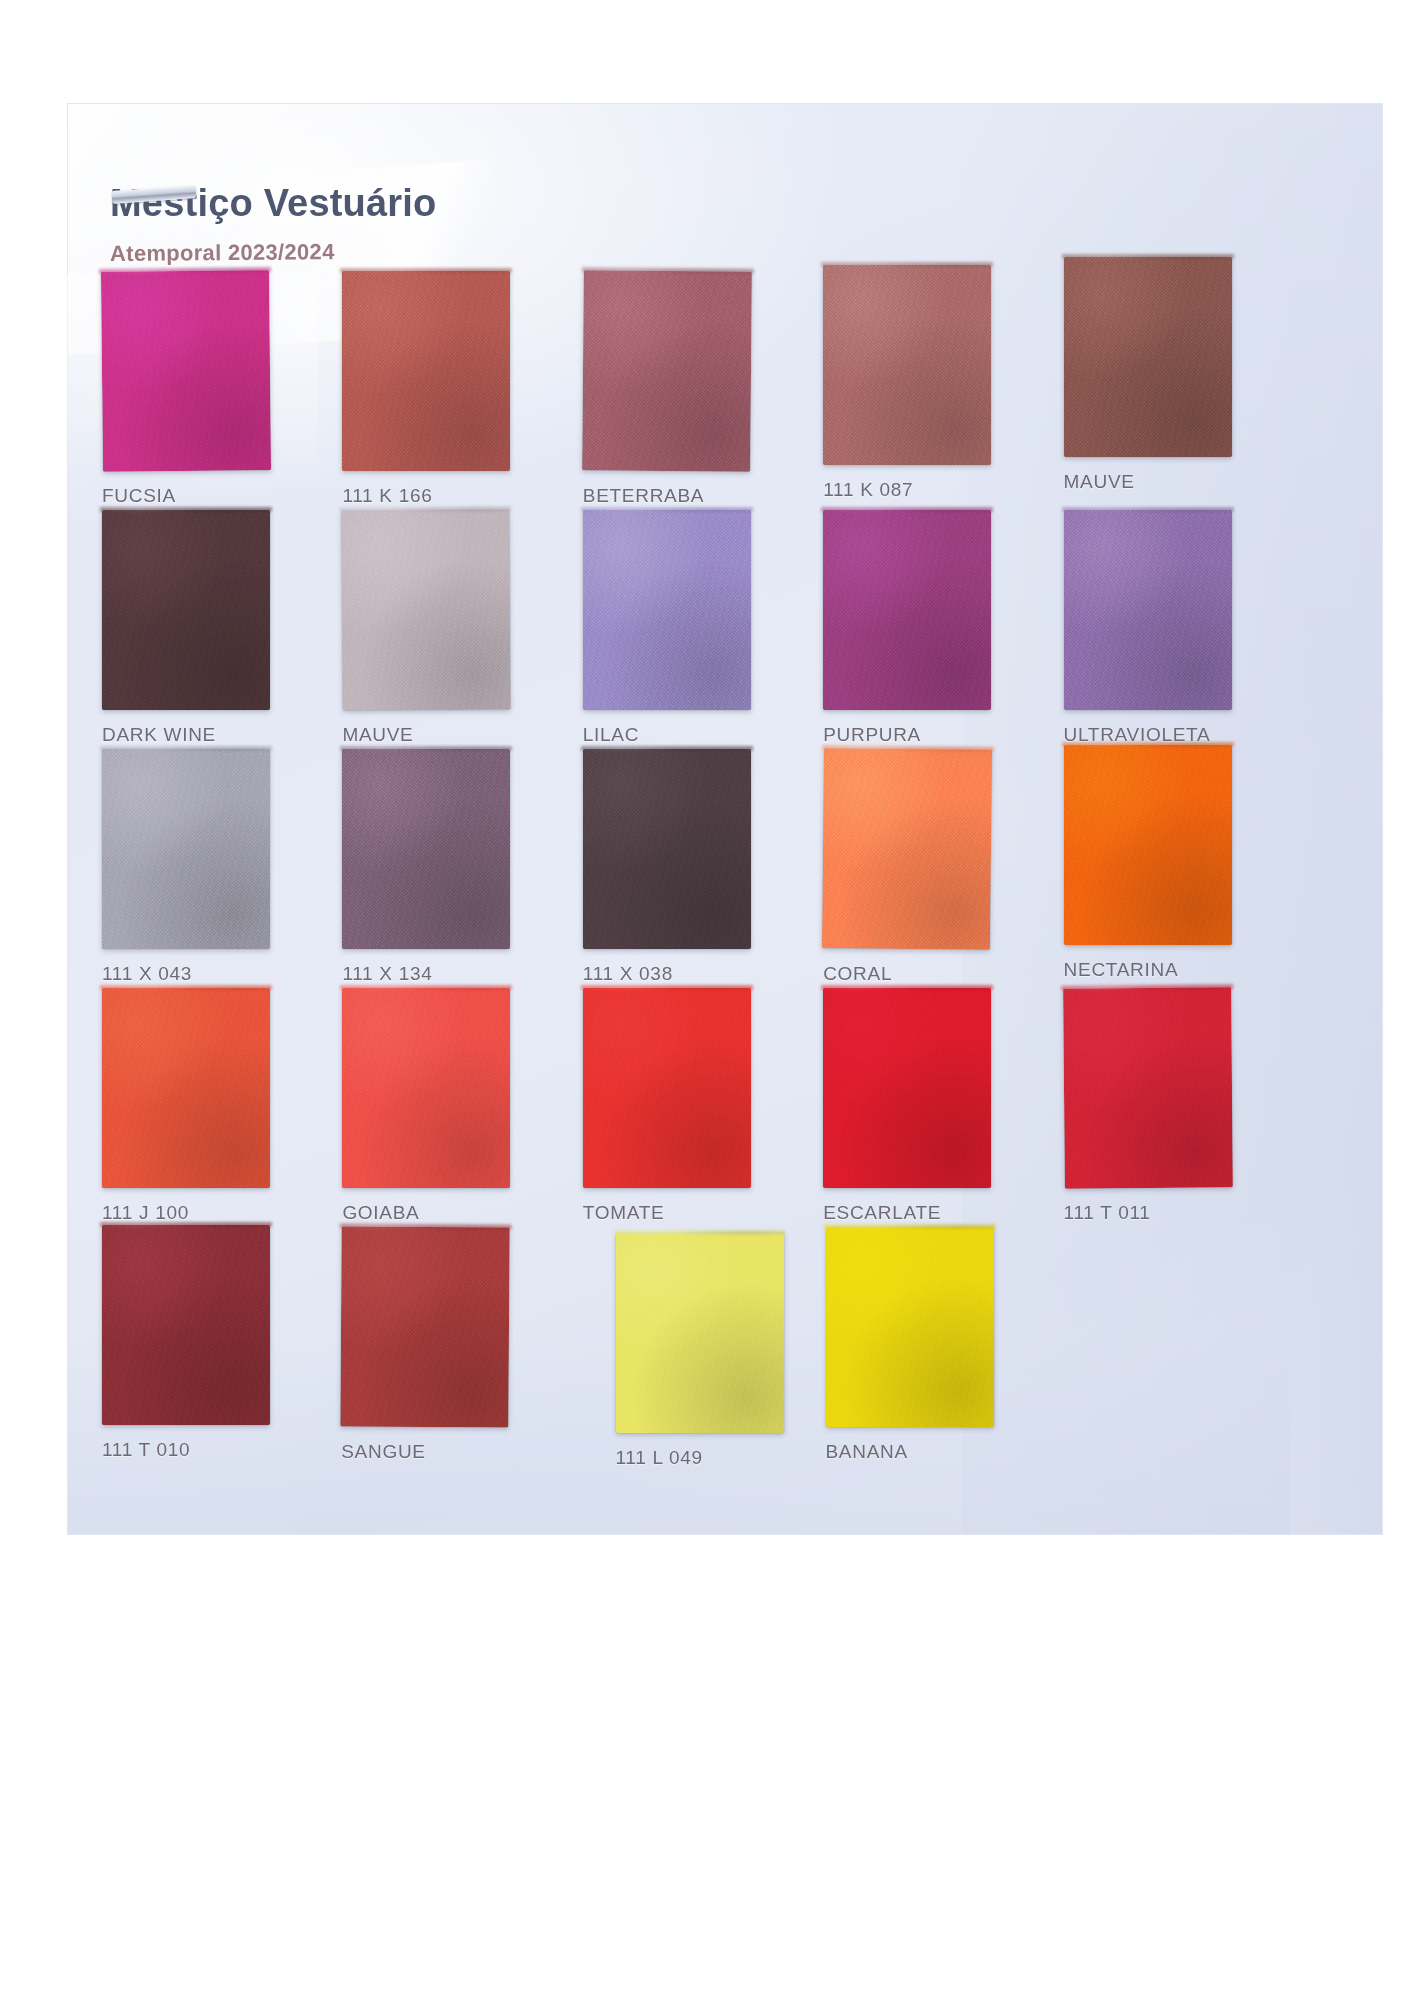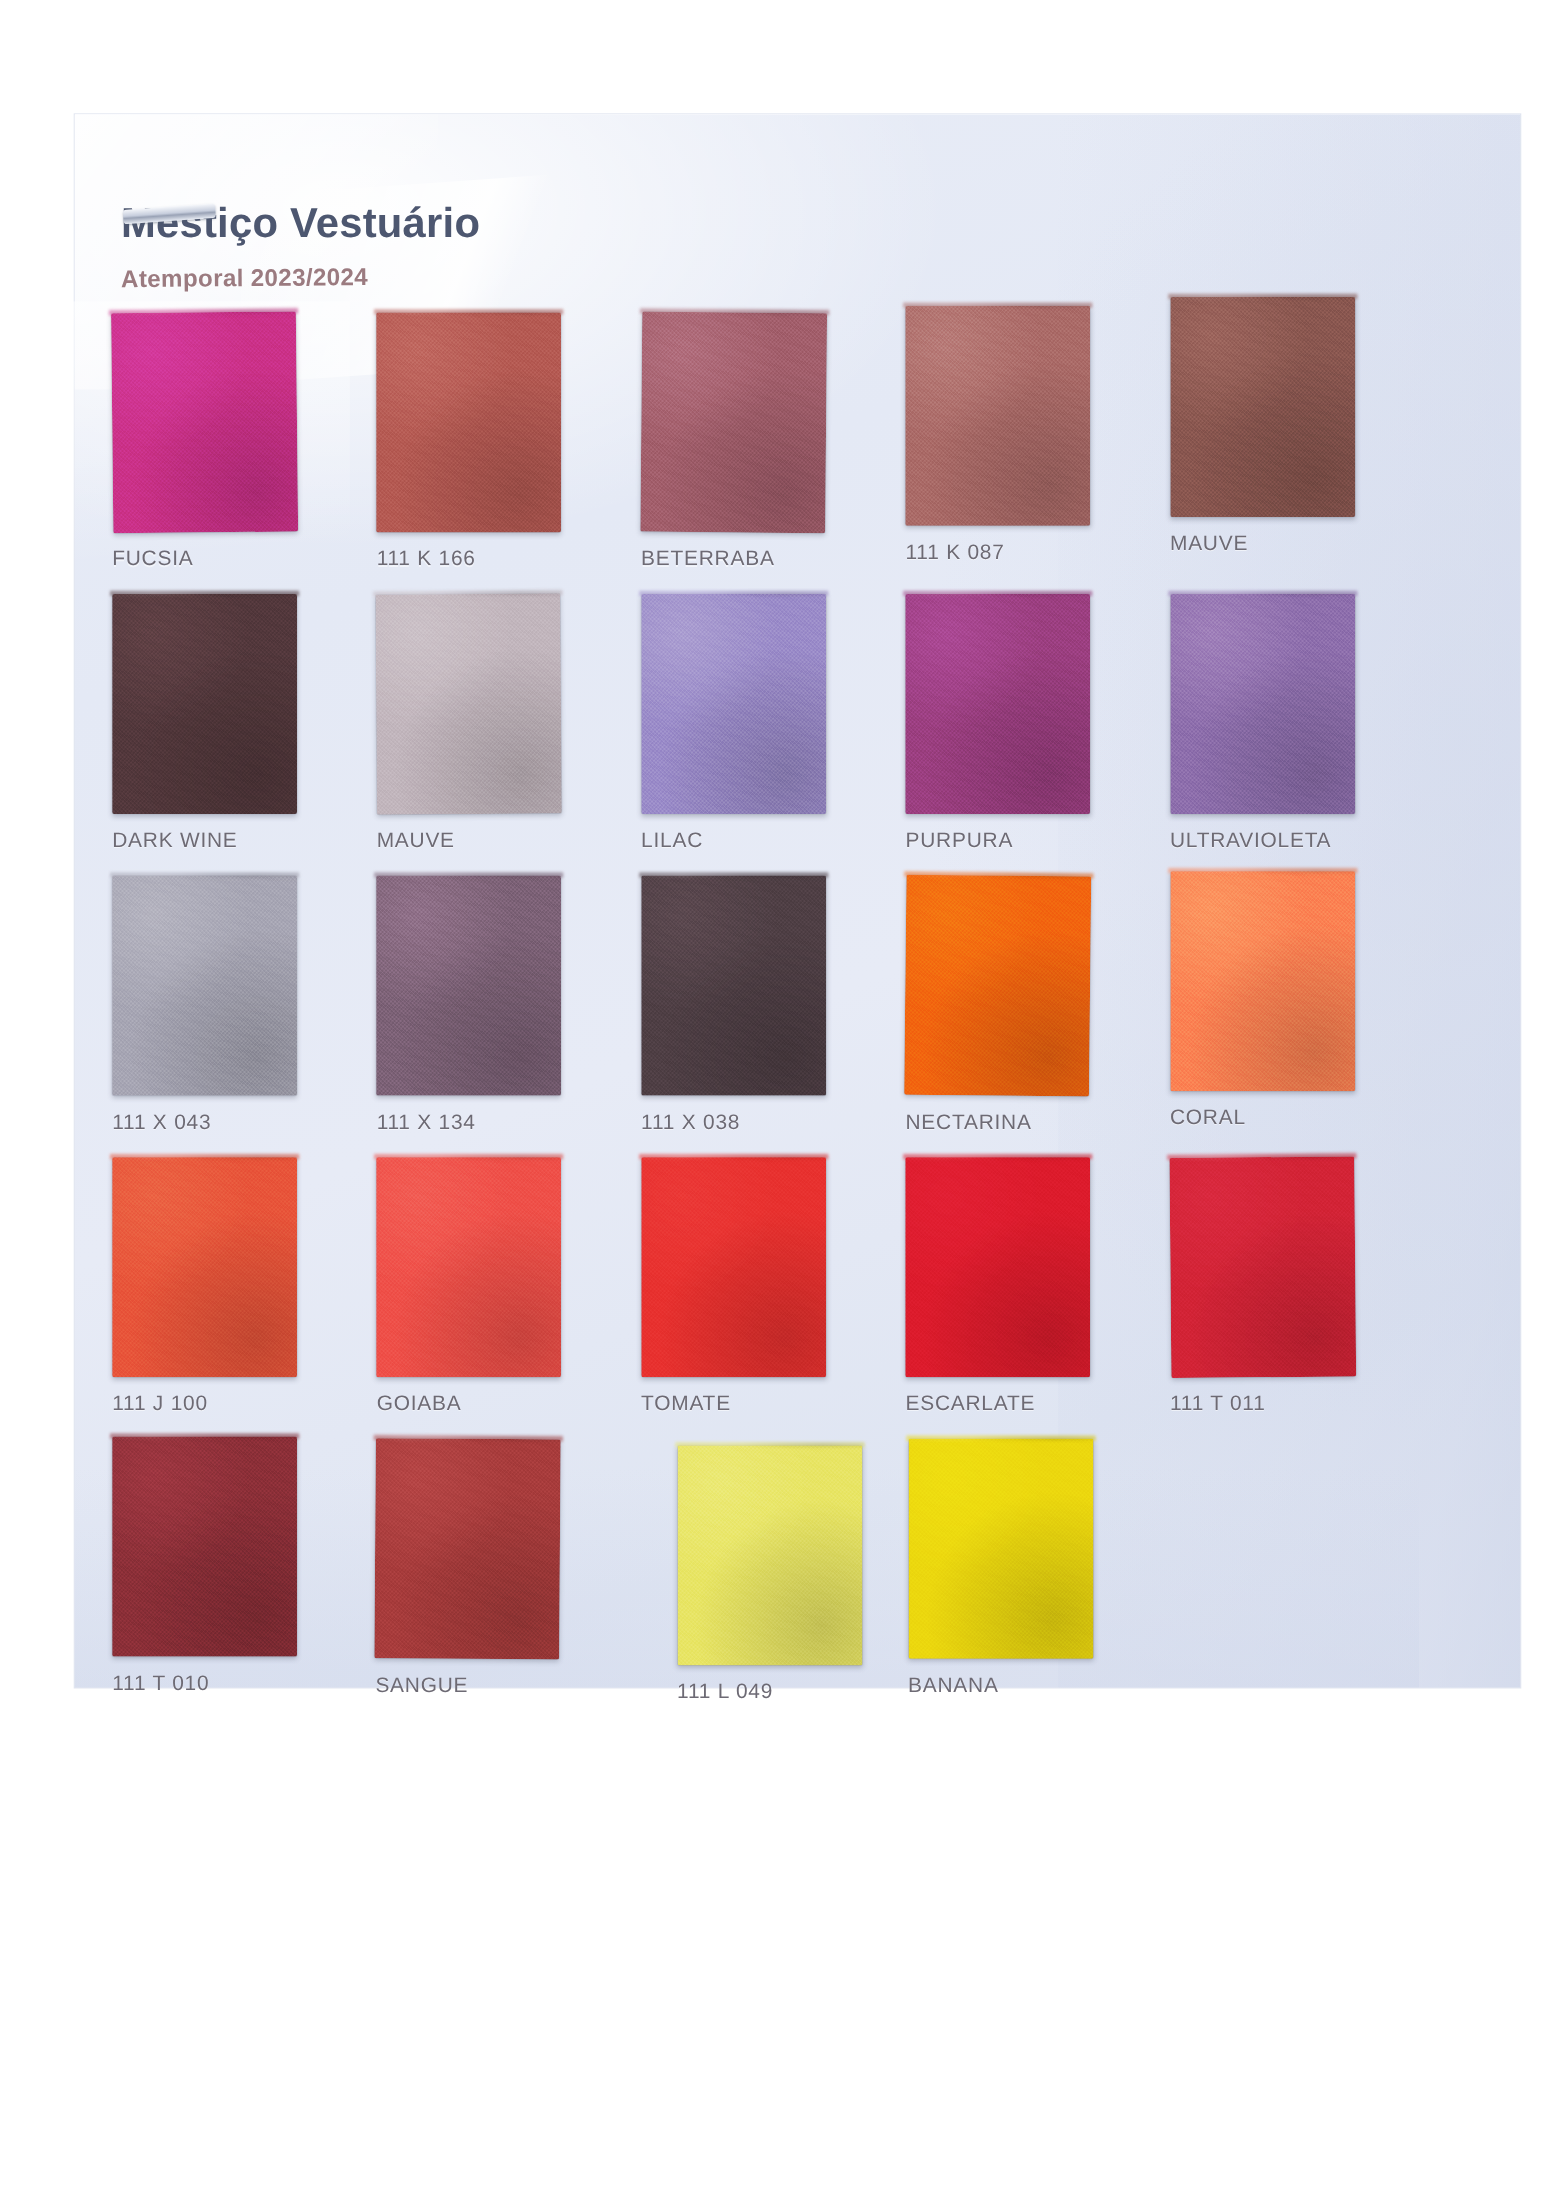--- a/index.html
+++ b/index.html
@@ -68,24 +68,24 @@
     font-size:22px;font-weight:600;letter-spacing:.3px;
     color:#9b7b80;
     text-shadow:0 1px 0 rgba(255,255,255,.6);
     white-space:nowrap;
     transform:rotate(-.5deg);
   }
 
   
   #grid{
     position:absolute;
-    left:34px; top:180px;
+    left:34px; top:167px;
     width:1160px;
     display:flex;flex-direction:column;
-    row-gap:20px;
+    row-gap:3px;
   }
   .swatch-row{
     display:grid;
     grid-template-columns:repeat(5,1fr);
     column-gap:42px;
   }
   .swatch-cell{position:relative;}
 
   .swatch-chip{
     width:168px;height:200px;
@@ -207,27 +207,27 @@
         </div>
         <div class="swatch-cell">
           <div class="swatch-chip" style="background-color: rgb(125, 98, 119);"></div>
           <div class="swatch-label">111 X 134</div>
         </div>
         <div class="swatch-cell">
           <div class="swatch-chip" style="background-color: rgb(79, 63, 69);"></div>
           <div class="swatch-label">111 X 038</div>
         </div>
         <div class="swatch-cell">
+          <div class="swatch-chip" style="background-color: rgb(251, 130, 83);"></div>
+          <div class="swatch-label">CORAL</div>
+        </div>
+        <div class="swatch-cell">
           <div class="swatch-chip" style="background-color: rgb(242, 101, 15);"></div>
           <div class="swatch-label">NECTARINA</div>
         </div>
-        <div class="swatch-cell">
-          <div class="swatch-chip" style="background-color: rgb(251, 130, 83);"></div>
-          <div class="swatch-label">CORAL</div>
-        </div>
       </div>
       <div class="swatch-row r3">
         <div class="swatch-cell">
           <div class="swatch-chip" style="background-color: rgb(232, 85, 58);"></div>
           <div class="swatch-label">111 J 100</div>
         </div>
         <div class="swatch-cell">
           <div class="swatch-chip" style="background-color: rgb(239, 80, 73);"></div>
           <div class="swatch-label">GOIABA</div>
         </div>

